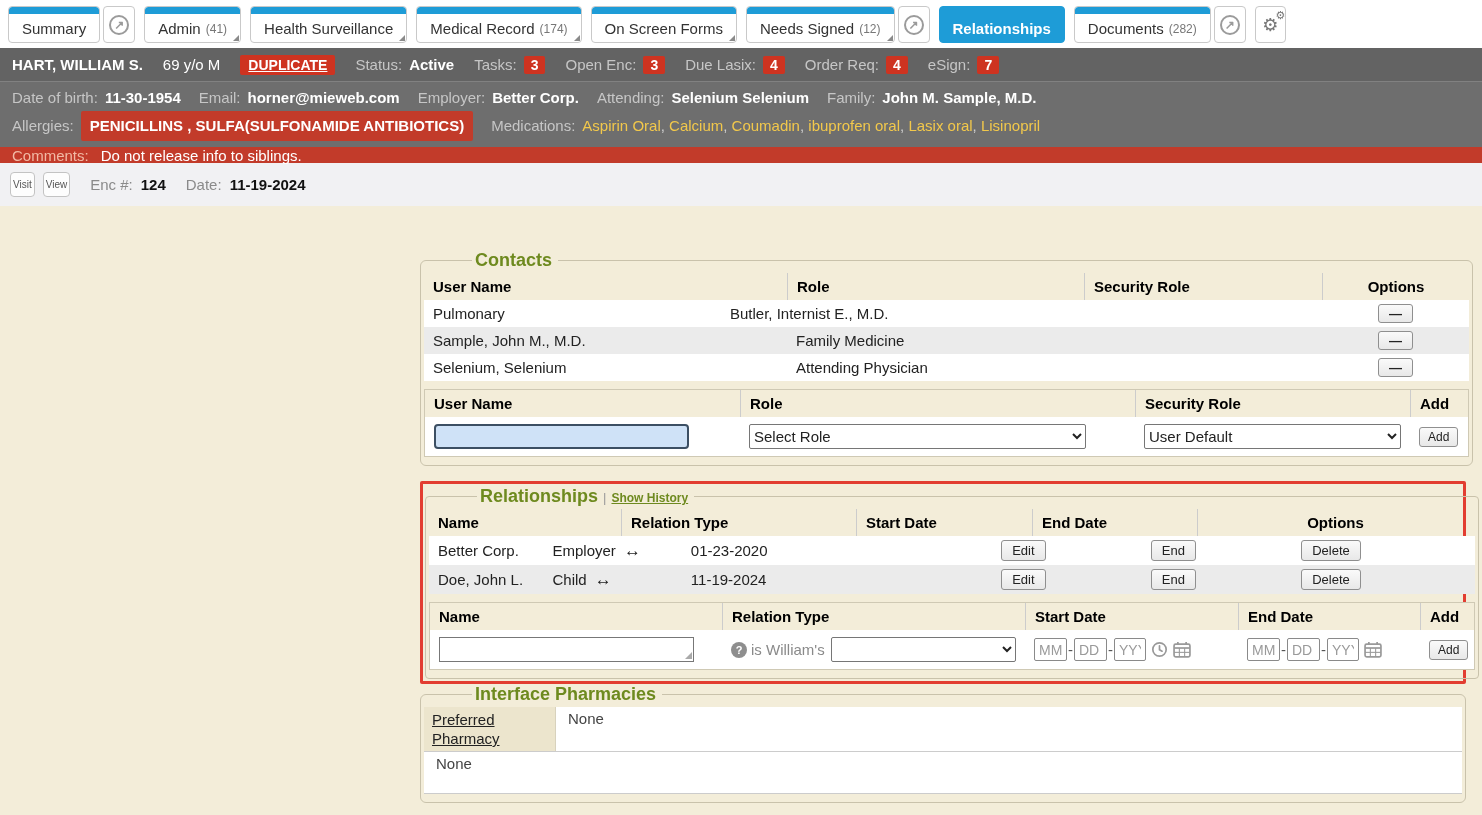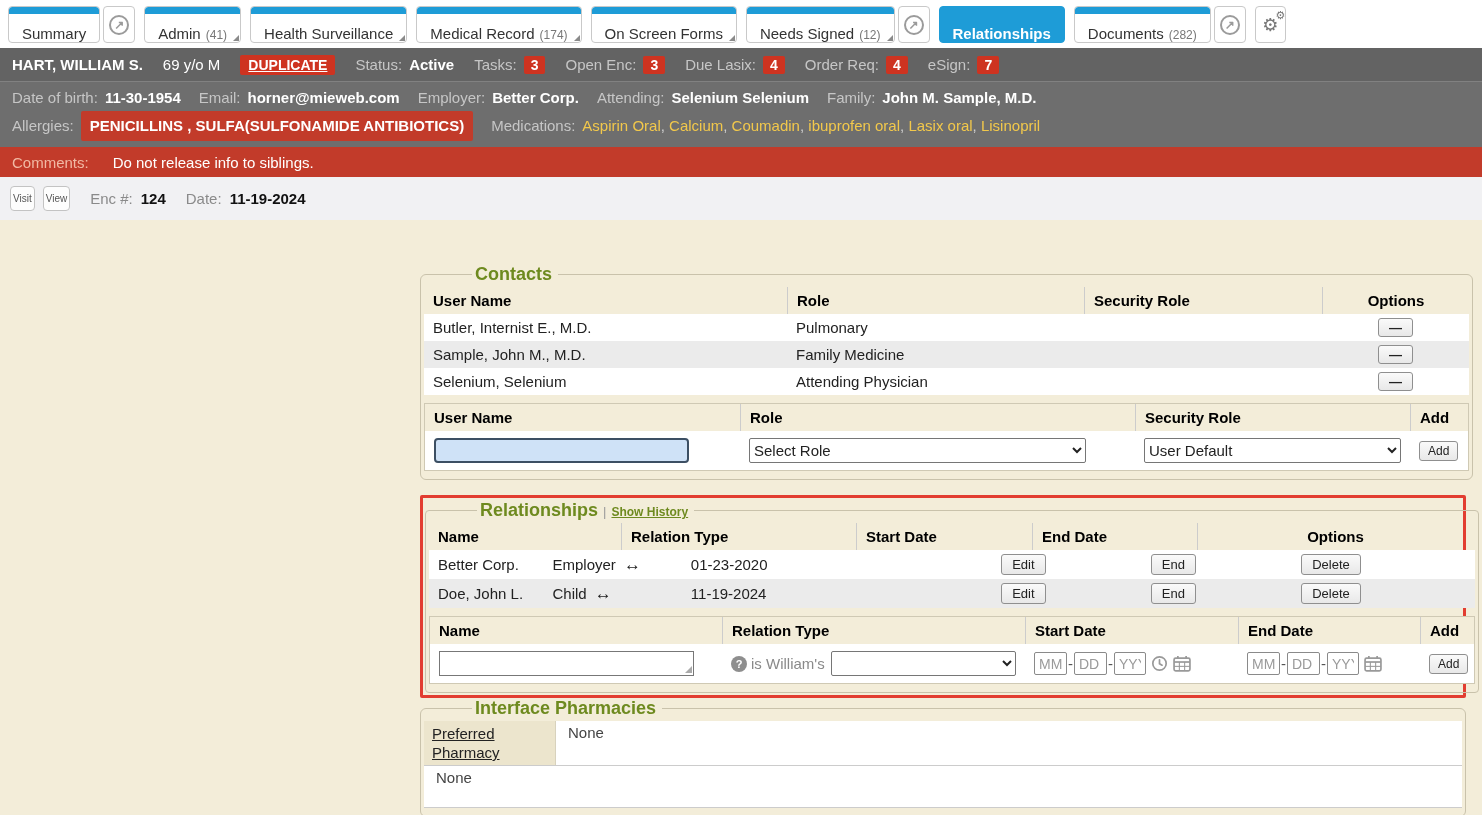--- a/index.html
+++ b/index.html
@@ -7,21 +7,21 @@
   body {
     width:1482px; height:815px; overflow:hidden;
     font-family:"Liberation Sans", sans-serif;
     background:#f3edd9; font-size:15px; color:#222;
   }
 
   
   .tabbar { height:48px; background:#fff; display:flex; align-items:flex-start;
             padding:6px 0 0 8px; gap:9px; }
   .tabgroup { display:flex; gap:3px; }
-  .tab { position:relative; display:inline-flex; align-items:flex-end; gap:5px;
+  .tab { position:relative; display:inline-flex; align-items:center; gap:5px;
          height:37px; padding:8px 13px 0; background:#fff;
          border:1px solid #c9c9c9; border-radius:4px; font-size:15px; color:#333;
          cursor:pointer; white-space:nowrap; overflow:hidden; }
   .tab::before { content:''; position:absolute; top:0; left:0; right:0; height:7px;
                  background:#1e9cd7; border-radius:3px 3px 0 0; }
   .tab.active { background:#1e9cd7; border-color:#1e9cd7; color:#fff; font-weight:bold; }
   .tab-count { font-size:12px; color:#777; }
   .has-fold::after { content:''; position:absolute; right:1px; bottom:1px;
                      border-left:6px solid transparent; border-bottom:6px solid #8a8a8a; }
   .iconbtn { height:37px; min-width:31px; display:inline-flex; align-items:center;
@@ -43,22 +43,22 @@
            font-weight:bold; font-size:14px; }
   .badge.dup { text-decoration:underline; cursor:pointer; padding:2px 8px; }
   .pt-row23 { background:#6e6e6e; border-top:1px solid #818181; padding:3px 12px 6px;
               color:#fff; }
   .pt-line { display:flex; align-items:center; gap:18px; line-height:26px; white-space:nowrap; }
   .val { font-weight:bold; }
   .allergy-badge { background:#c23b2a; font-weight:bold; padding:2px 9px; border-radius:2px;
                    cursor:pointer; }
   .med-link { color:#f2c84b; cursor:pointer; }
   .list-sep { color:#cfcfcf; }
-  .comments-bar { background:#c23b2a; height:30px; display:flex; align-items:center;
-                  padding:0 12px; gap:24px; color:#fff; }
+  .comments-bar { background:#c23b2a; height:16px; display:flex; align-items:center;
+                  padding:0 12px; gap:12px; color:#fff; }
   .comments-lbl { color:#f1b9a4; }
 
   
   .toolbar { background:#f1f1f3; height:43px; display:flex; align-items:center;
              padding:0 10px; gap:8px; }
   .btn-big { background:#fdfdfd; border:1px solid #c3c3c3; border-radius:4px;
              color:#555; font-size:10px; padding:6px 2px; cursor:pointer;
              font-family:inherit; }
   .tb-lbl { color:#8a8a8a; margin-left:12px; }
   .tb-val { color:#111; font-weight:bold; }
@@ -278,22 +278,22 @@
 
   <fieldset class="section">
     <legend class="sec-legend">Contacts</legend>
     <div class="thead">
       <div class="c cc1">User Name</div>
       <div class="c cc2">Role</div>
       <div class="c cc3">Security Role</div>
       <div class="c cc4">Options</div>
     </div>
     <div class="row">
+      <div class="c cc2">Pulmonary</div>
       <div class="c cc1">Butler, Internist E., M.D.</div>
-      <div class="c cc2">Pulmonary</div>
       <div class="c cc3"></div>
       <div class="c cc4">
         <button class="btn minus">—</button>
       </div>
     </div>
     <div class="row alt">
       <div class="c cc1">Sample, John M., M.D.</div>
       <div class="c cc2">Family Medicine</div>
       <div class="c cc3"></div>
       <div class="c cc4">

